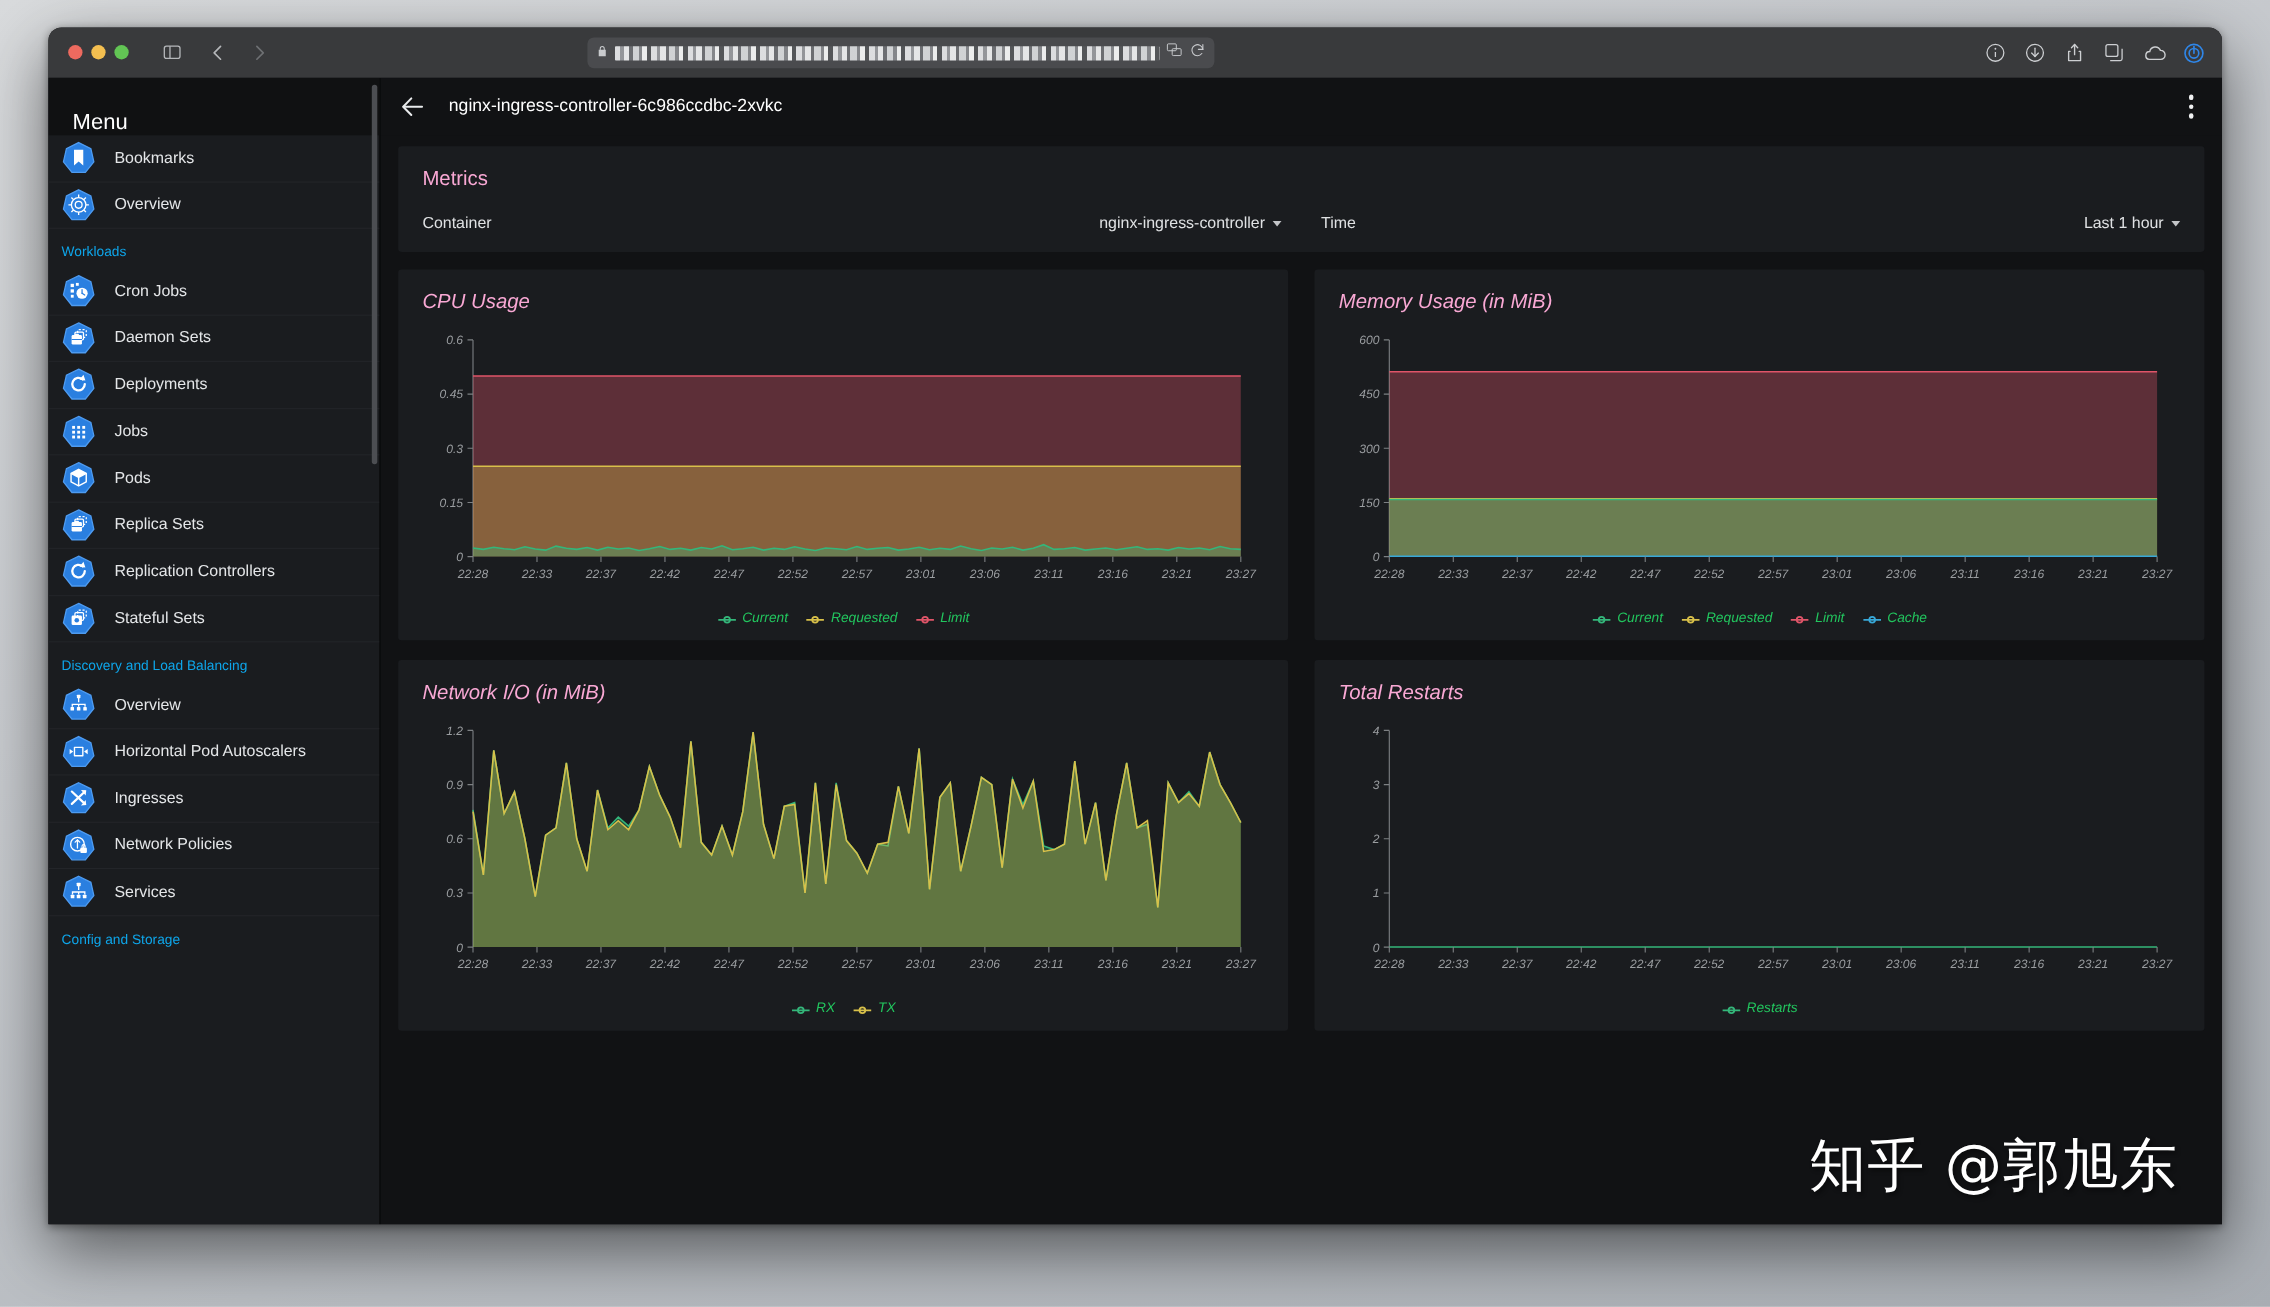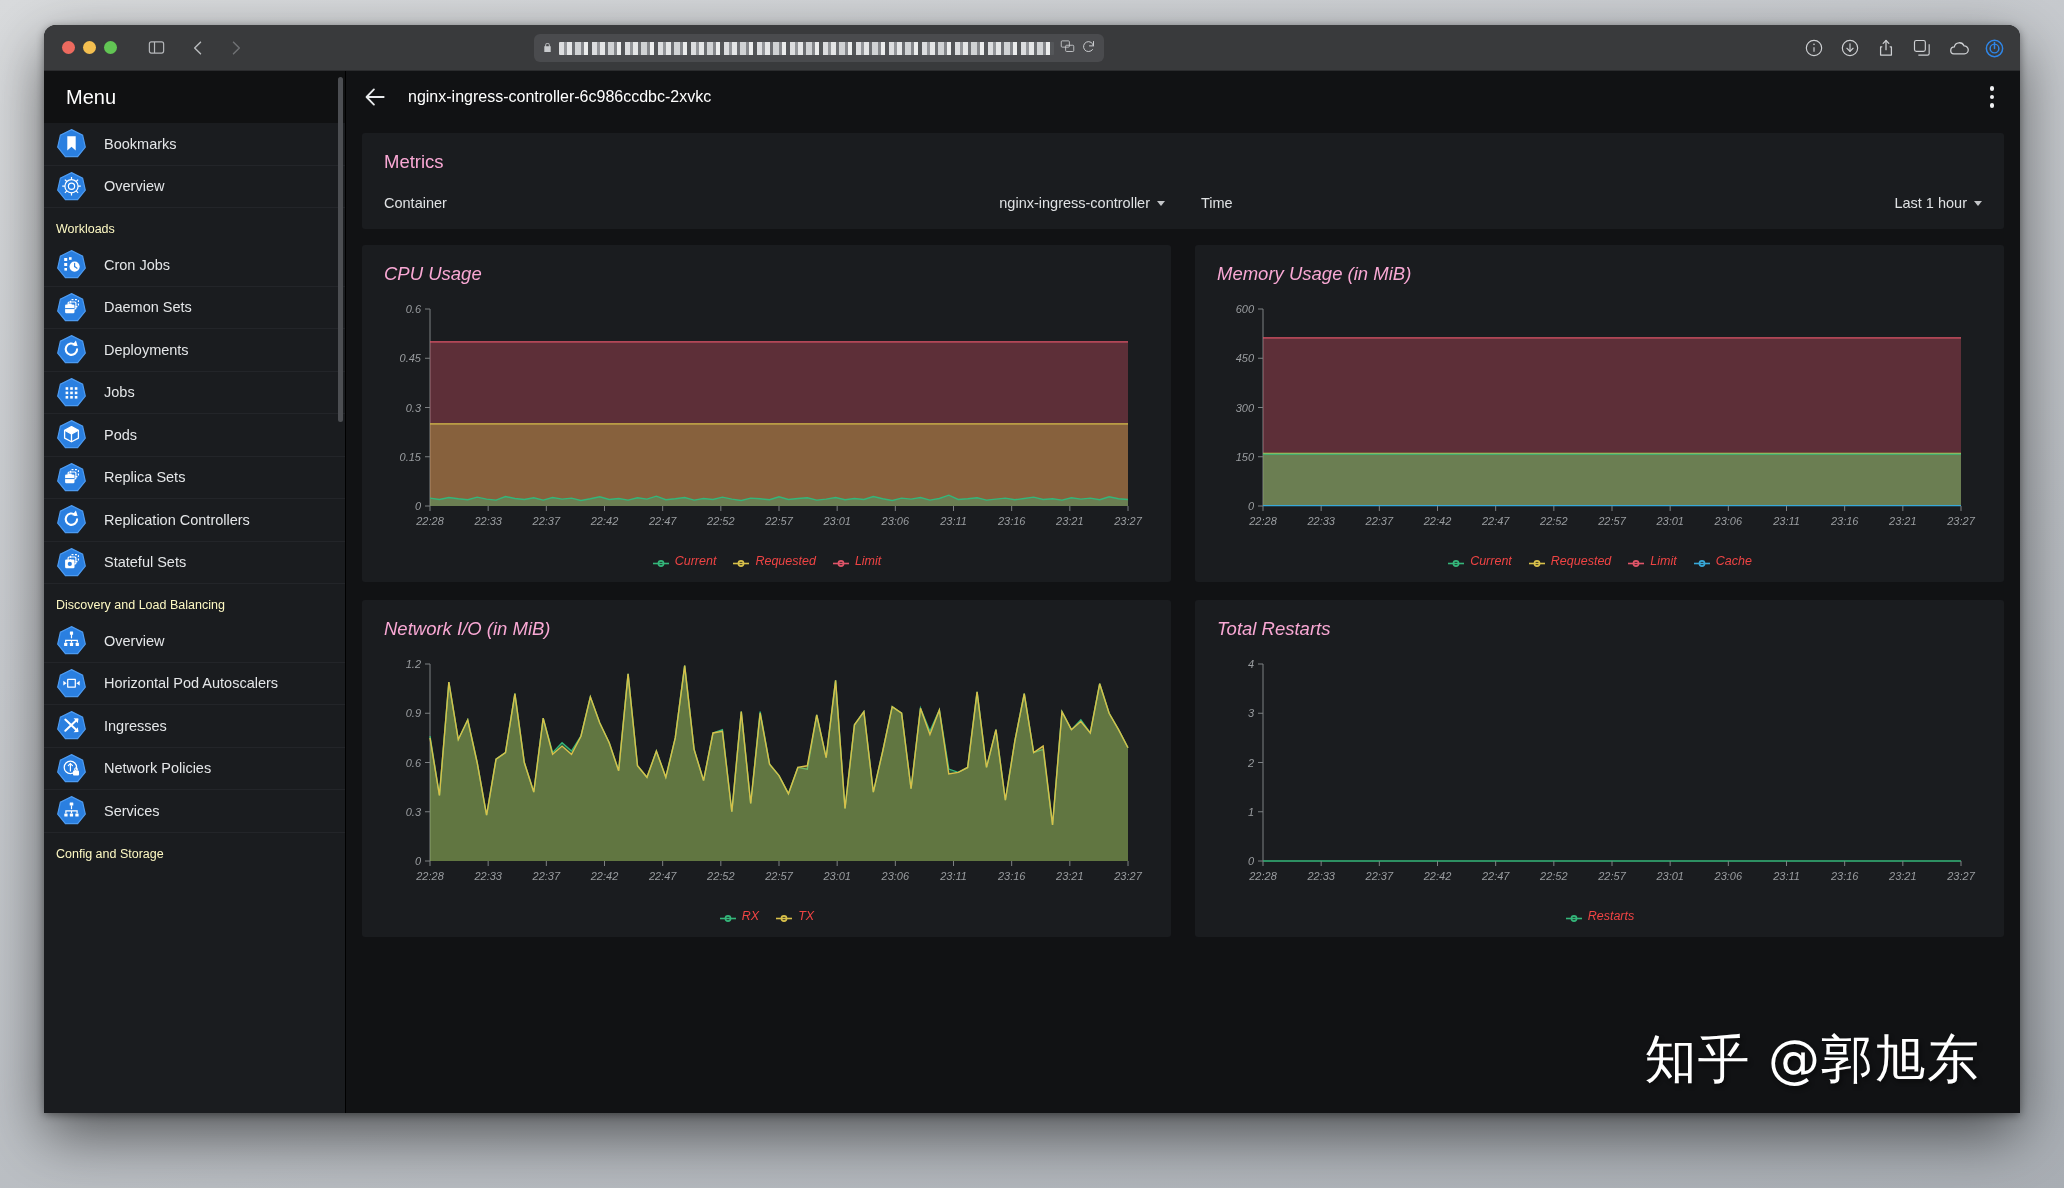--- a/index.html
+++ b/index.html
@@ -77,25 +77,25 @@
   
   #sidebar {
     width: 302px; flex: none;
     background: #1a1c1f;
     border-right: 1px solid #000;
     position: relative;
     overflow: hidden;
   }
   #menu-head {
     height: 52px; background: #101112;
-    display: flex; align-items: center; padding-left: 22px;
+    display: flex; align-items: flex-end; padding-left: 22px;
   }
   #menu-head span { color: #fff; font-size: 20px; }
   .nav-section {
-    color: #fef9c3; font-size: 12.5px;
+    color: #0ea5e9; font-size: 12.5px;
     padding: 14px 0 8px 12px;
   }
   .nav-item {
     display: flex; align-items: center;
     height: 42.5px; padding-left: 12px;
     border-bottom: 1px solid #232529;
     color: #e4e6e8; font-size: 14.5px;
     cursor: pointer;
   }
   .hexicon { width: 31px; height: 31px; flex: none; margin-right: 17px; position: relative; }
@@ -141,21 +141,21 @@
   .sel-group.first { margin-right: 36px; }
   
   #grid { display: flex; gap: 24px; font-style: italic; }
   .col { flex: 1 1 0; display: flex; flex-direction: column; }
   .chart-card { background: #1a1c1f; border-radius: 3px; margin-bottom: 18px; }
   .chart-wrap { padding: 6px 18px 6px 10px; }
   .legend {
     display: flex; justify-content: center; align-items: center;
     gap: 16px; padding: 2px 0 14px 0;
   }
-  .lg { display: flex; align-items: center; gap: 5px; color: #ef4444; font-size: 12.5px; }
+  .lg { display: flex; align-items: center; gap: 5px; color: #22c55e; font-size: 12.5px; }
   .lg .mk { width: 18px; height: 9px; position: relative; display:block; }
   svg.chart { display: block; }
   .axis-text { font-family: "Liberation Sans", sans-serif; font-size: 11px; fill: #9a9da0; }
   .tickline { stroke: #7d8083; stroke-width: 1; }
   
   #watermark {
     position: absolute; right: 40px; bottom: 18px;
     font-family: "DejaVu Sans", sans-serif;
     font-size: 52px; color: #ffffff;
     text-shadow: 2px 3px 4px rgba(0,0,0,.45);

